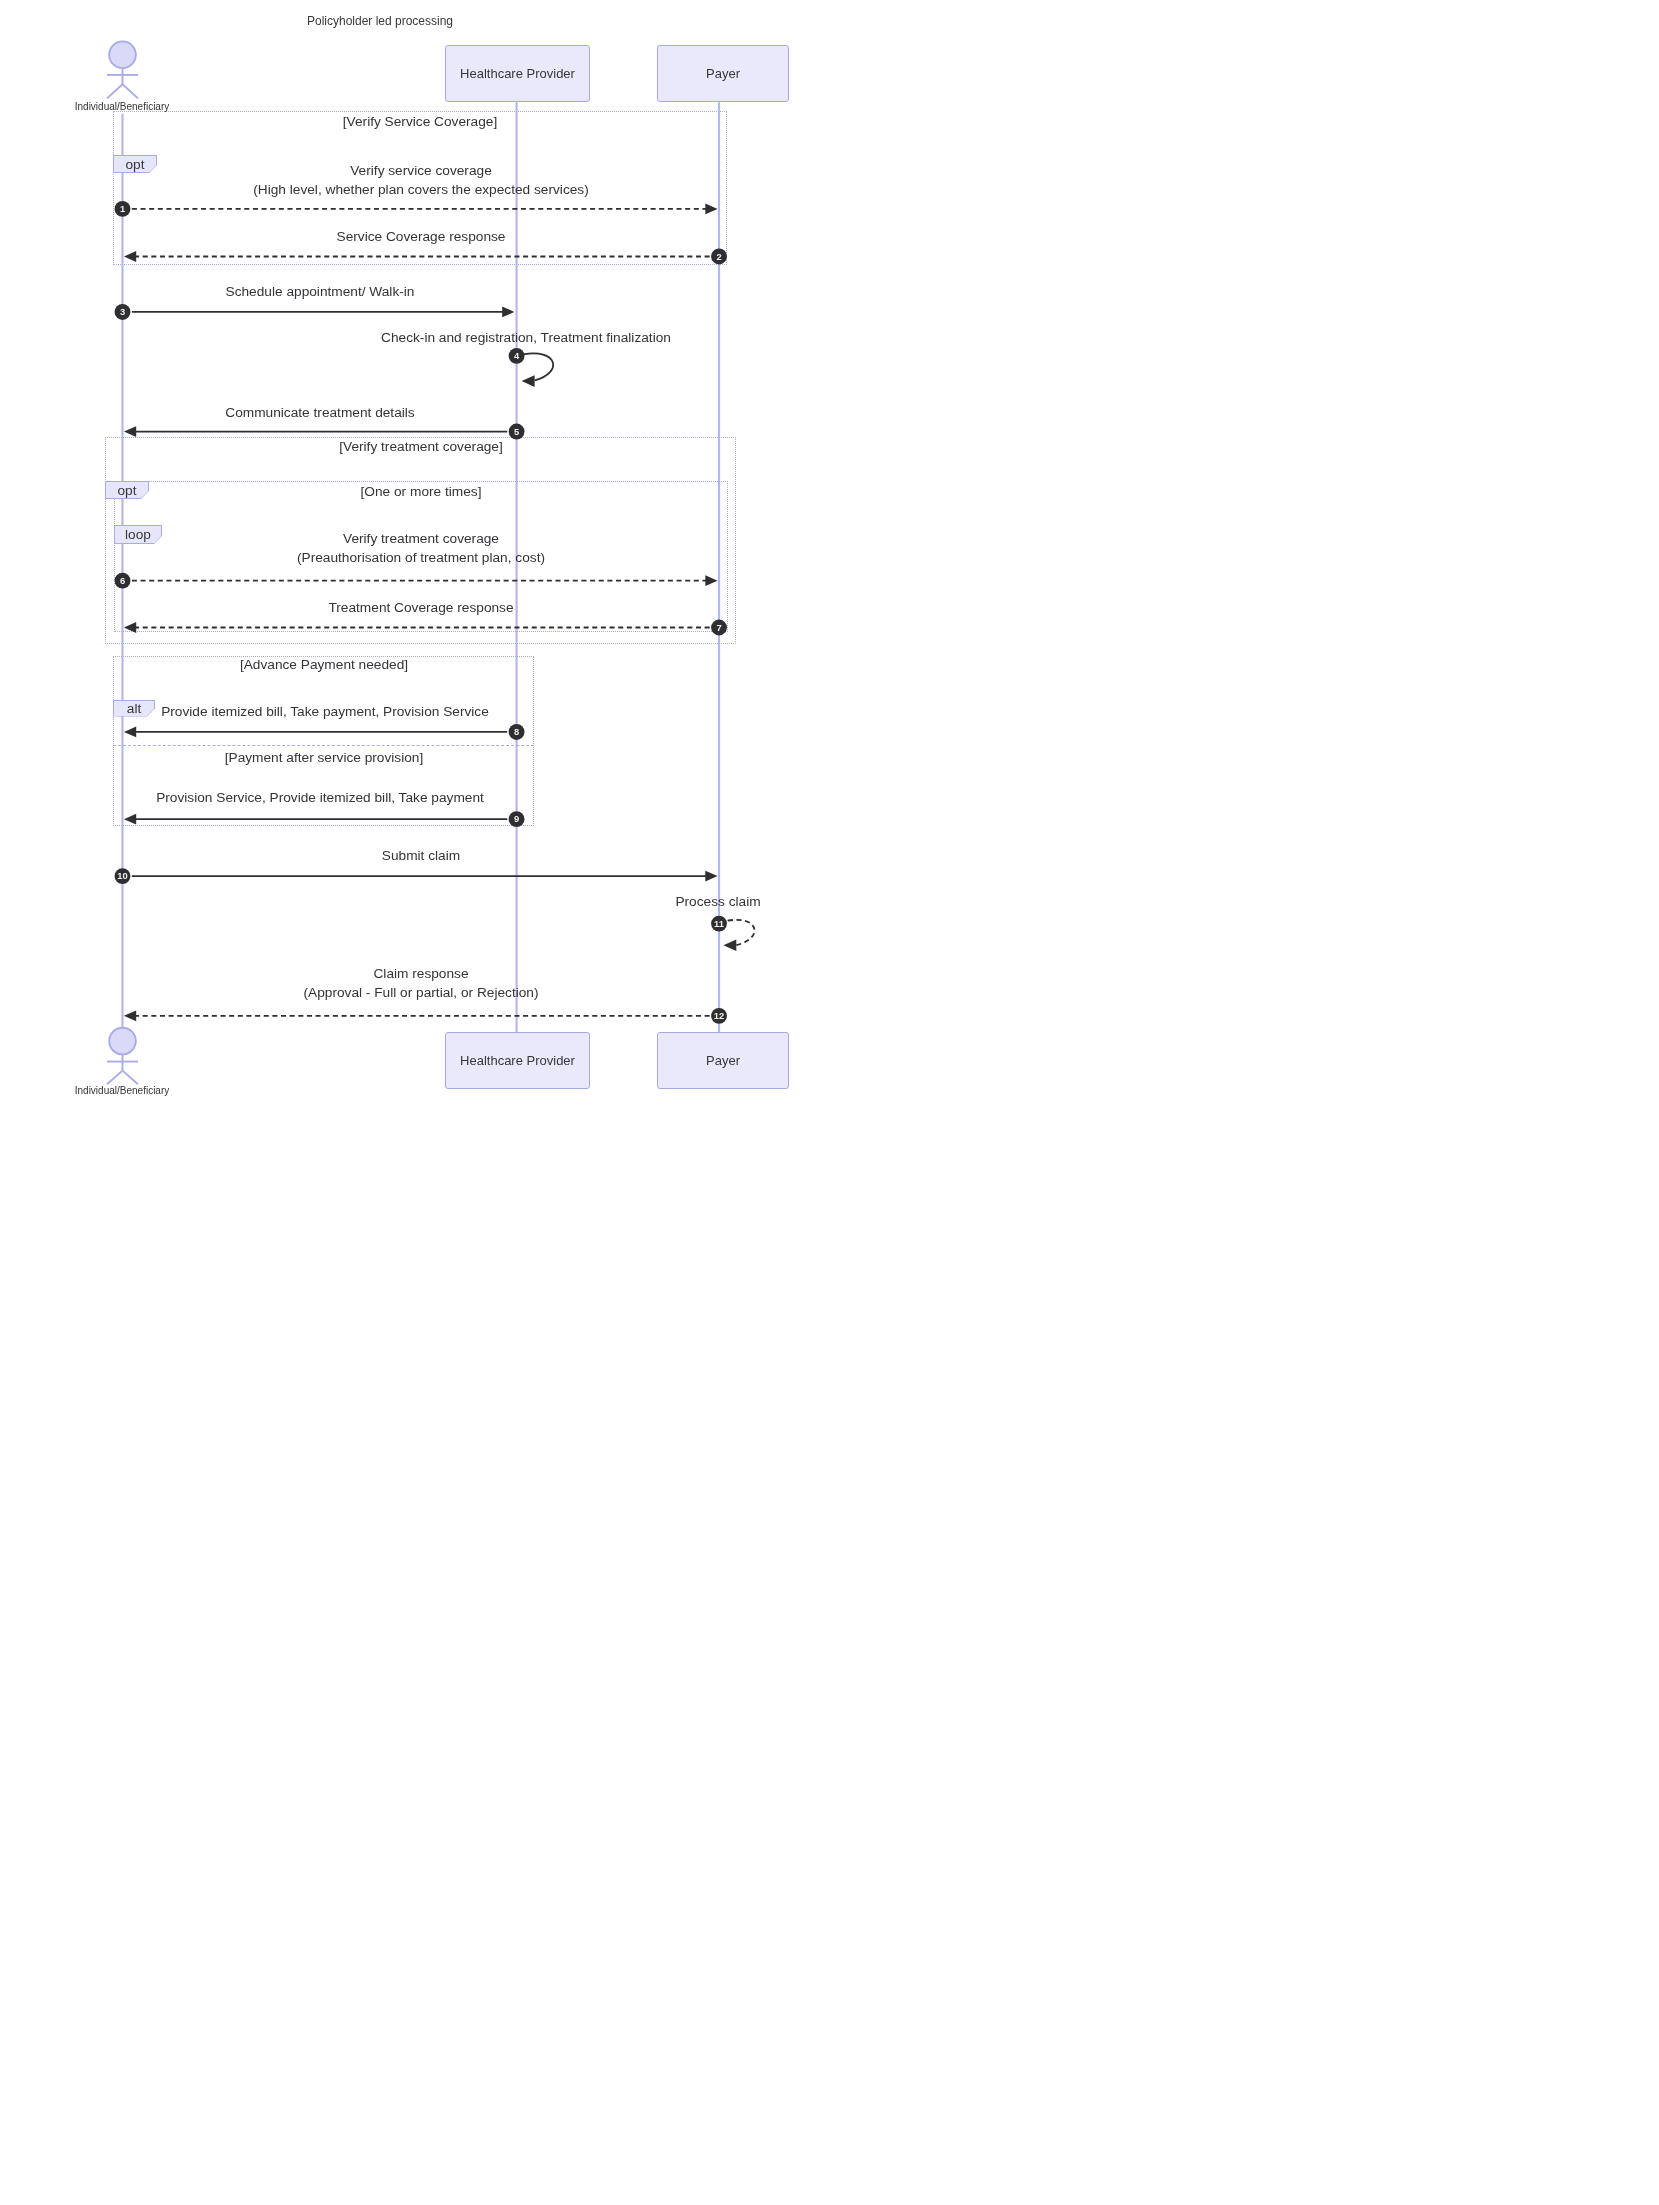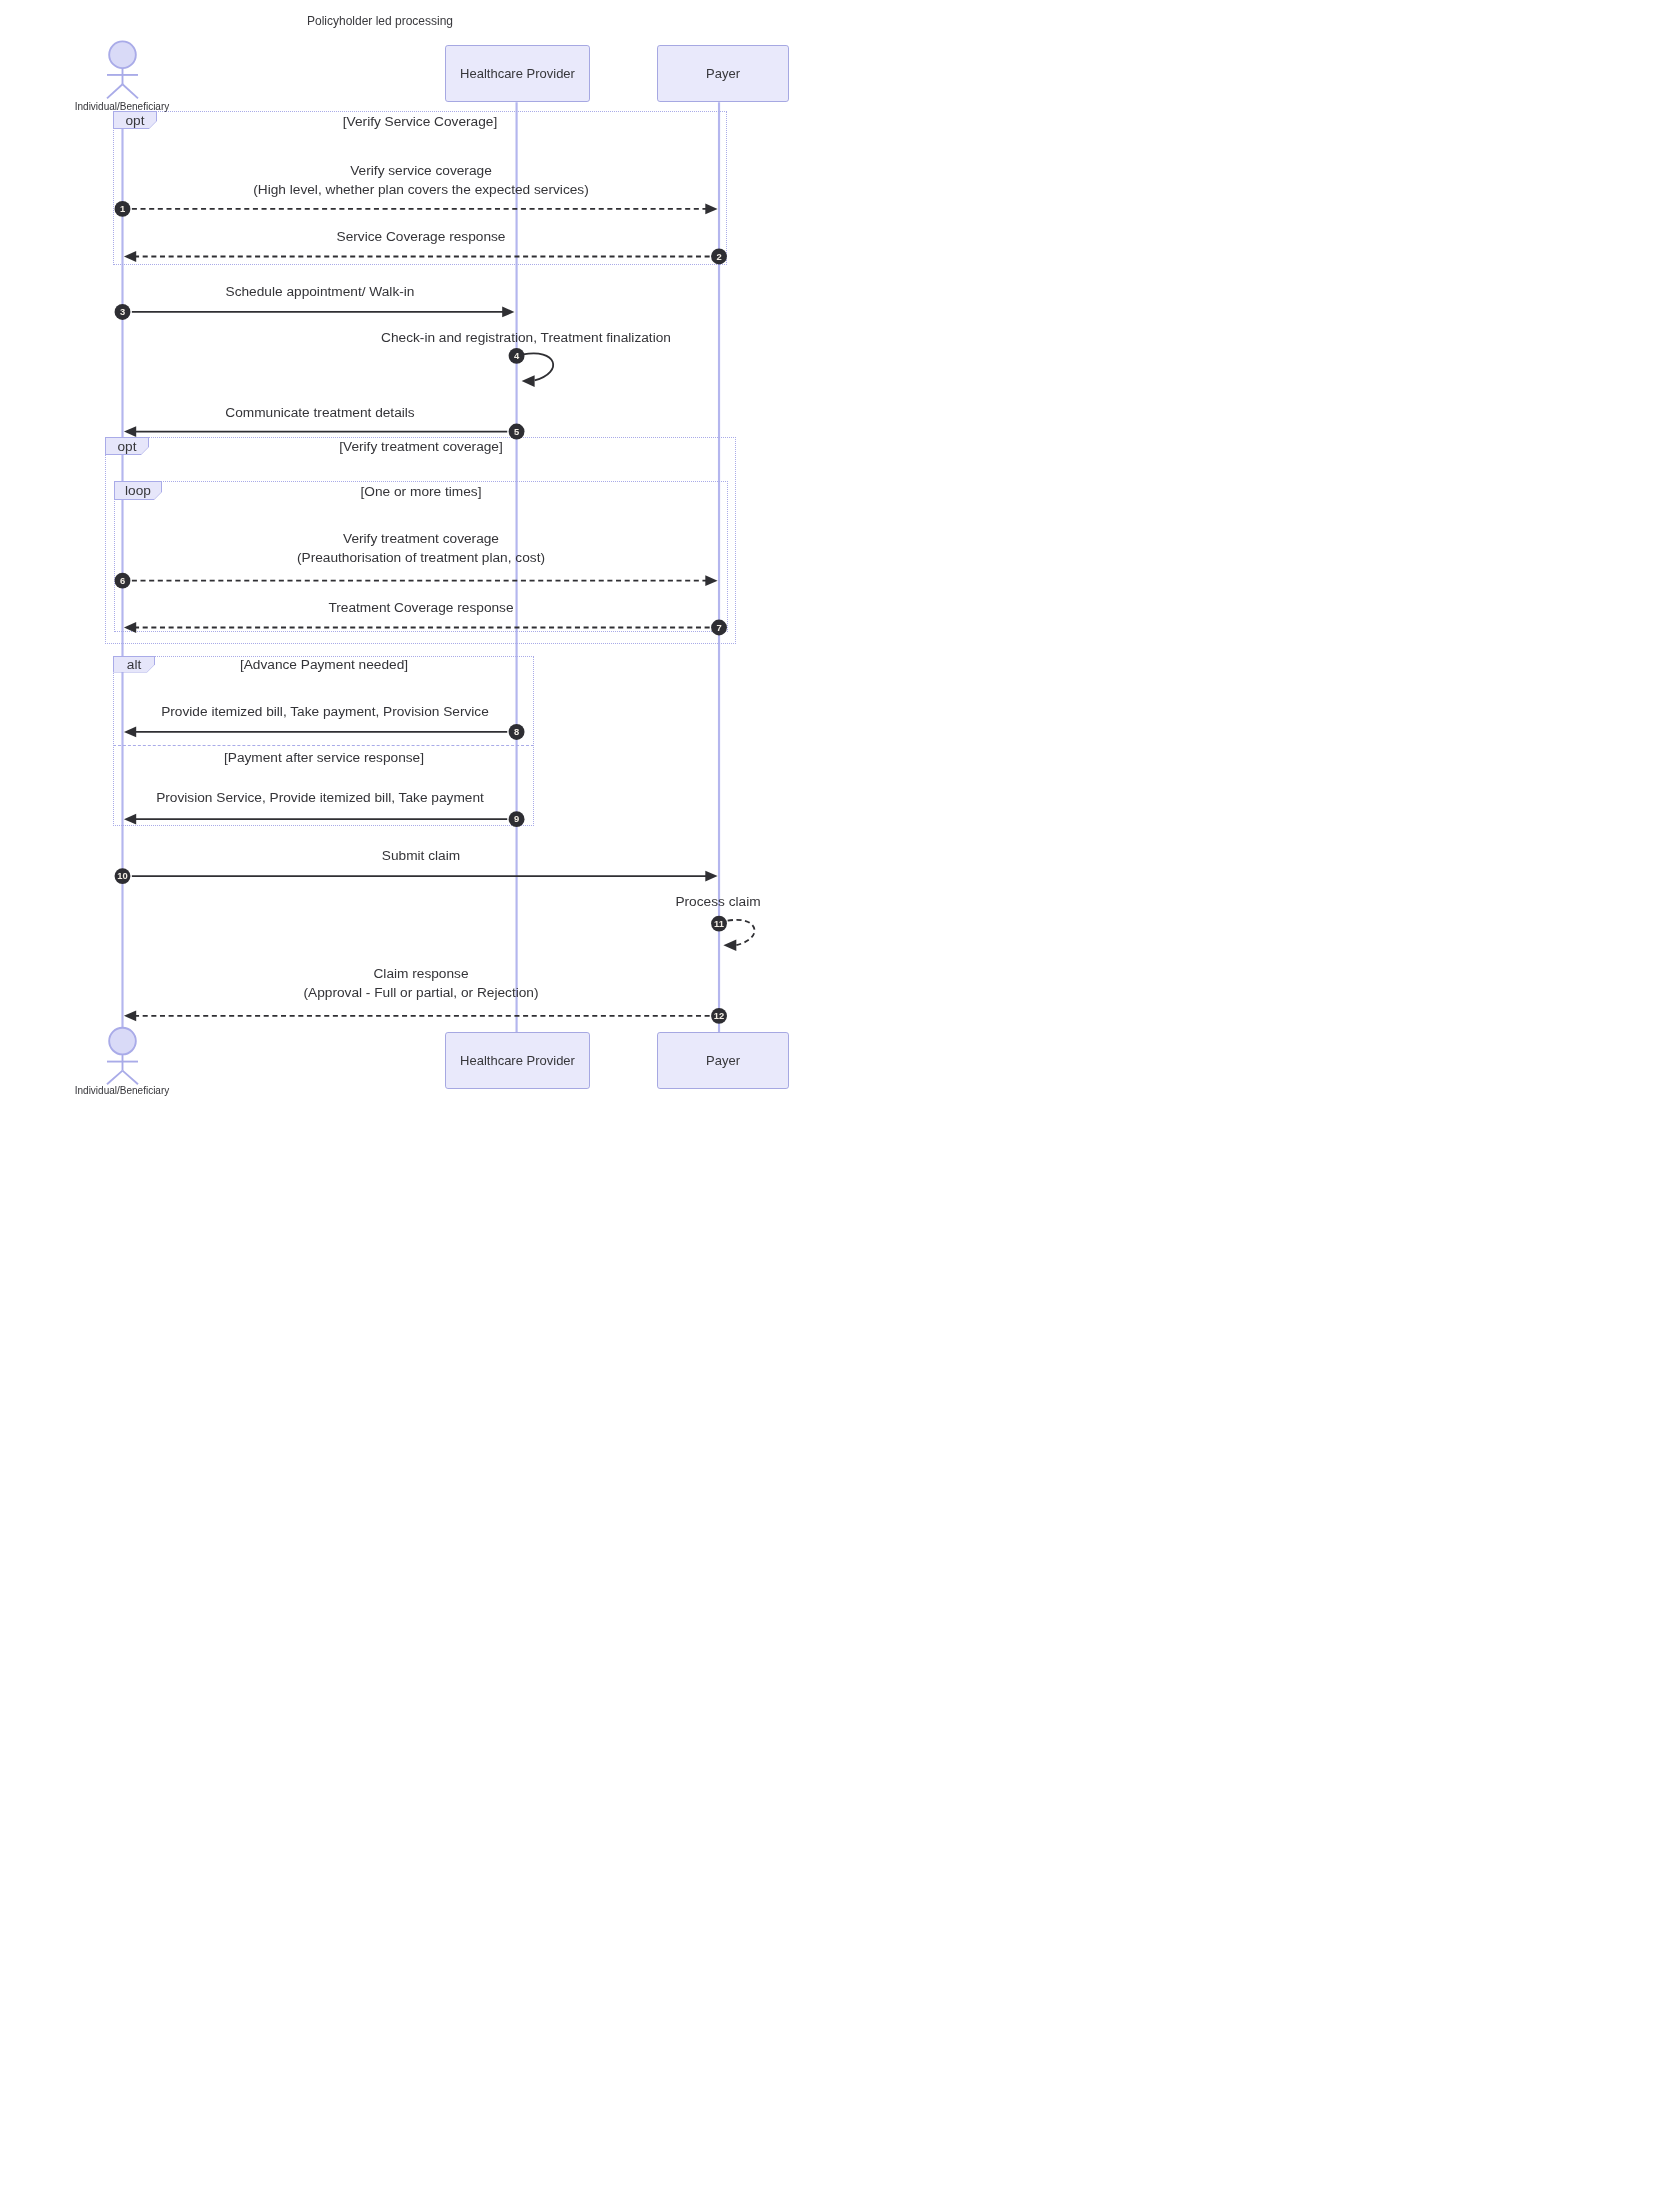--- a/index.html
+++ b/index.html
@@ -41,20 +41,21 @@
   }
   .frag-divider{
     box-sizing:border-box;
     border-top:1.4px dashed #a9abe8;
     z-index:1;
   }
   .tab-outer{
     background:#a9abe8;
     clip-path:polygon(0 0,100% 0,100% calc(100% - 8px),calc(100% - 8px) 100%,0 100%);
     z-index:2;
+    margin-top:44px;
   }
   .tab-inner{
     position:absolute;left:0.7px;top:0.7px;right:0.7px;bottom:0.7px;
     background:#e6e6fa;
     clip-path:polygon(0 0,100% 0,100% calc(100% - 7.2px),calc(100% - 7.2px) 100%,0 100%);
     display:flex;align-items:center;justify-content:center;
     font-size:13.7px;color:#37373b;
   }
   
   .msg{
@@ -146,21 +147,21 @@
     <div class="tab-inner">loop</div>
   </div>
   <div class="abs cond" style="left:421px;top:484px;">[One or more times]</div>
 
   <div class="abs frag" style="left:113px;top:656px;width:421px;height:170px;"></div>
   <div class="abs frag-divider" style="left:113px;top:745px;width:421px;height:0;"></div>
   <div class="abs tab-outer" style="left:113px;top:656px;width:42px;height:16.6px;">
     <div class="tab-inner">alt</div>
   </div>
   <div class="abs cond" style="left:324px;top:657px;">[Advance Payment needed]</div>
-  <div class="abs cond" style="left:324px;top:750px;">[Payment after service response]</div>
+  <div class="abs cond" style="left:324px;top:750px;">[Payment after service provision]</div>
 
   <div class="abs msg" style="left:421px;top:161px;">
     <div>Verify service coverage</div>
     <div>(High level, whether plan covers the expected services)</div>
   </div>
   <div class="abs msg" style="left:421px;top:227px;">Service Coverage response</div>
   <div class="abs msg" style="left:320px;top:282px;">Schedule appointment/ Walk-in</div>
   <div class="abs msg" style="left:526px;top:328px;">Check-in and registration, Treatment finalization</div>
   <div class="abs msg" style="left:320px;top:403px;">Communicate treatment details</div>
   <div class="abs msg" style="left:421px;top:529px;">

